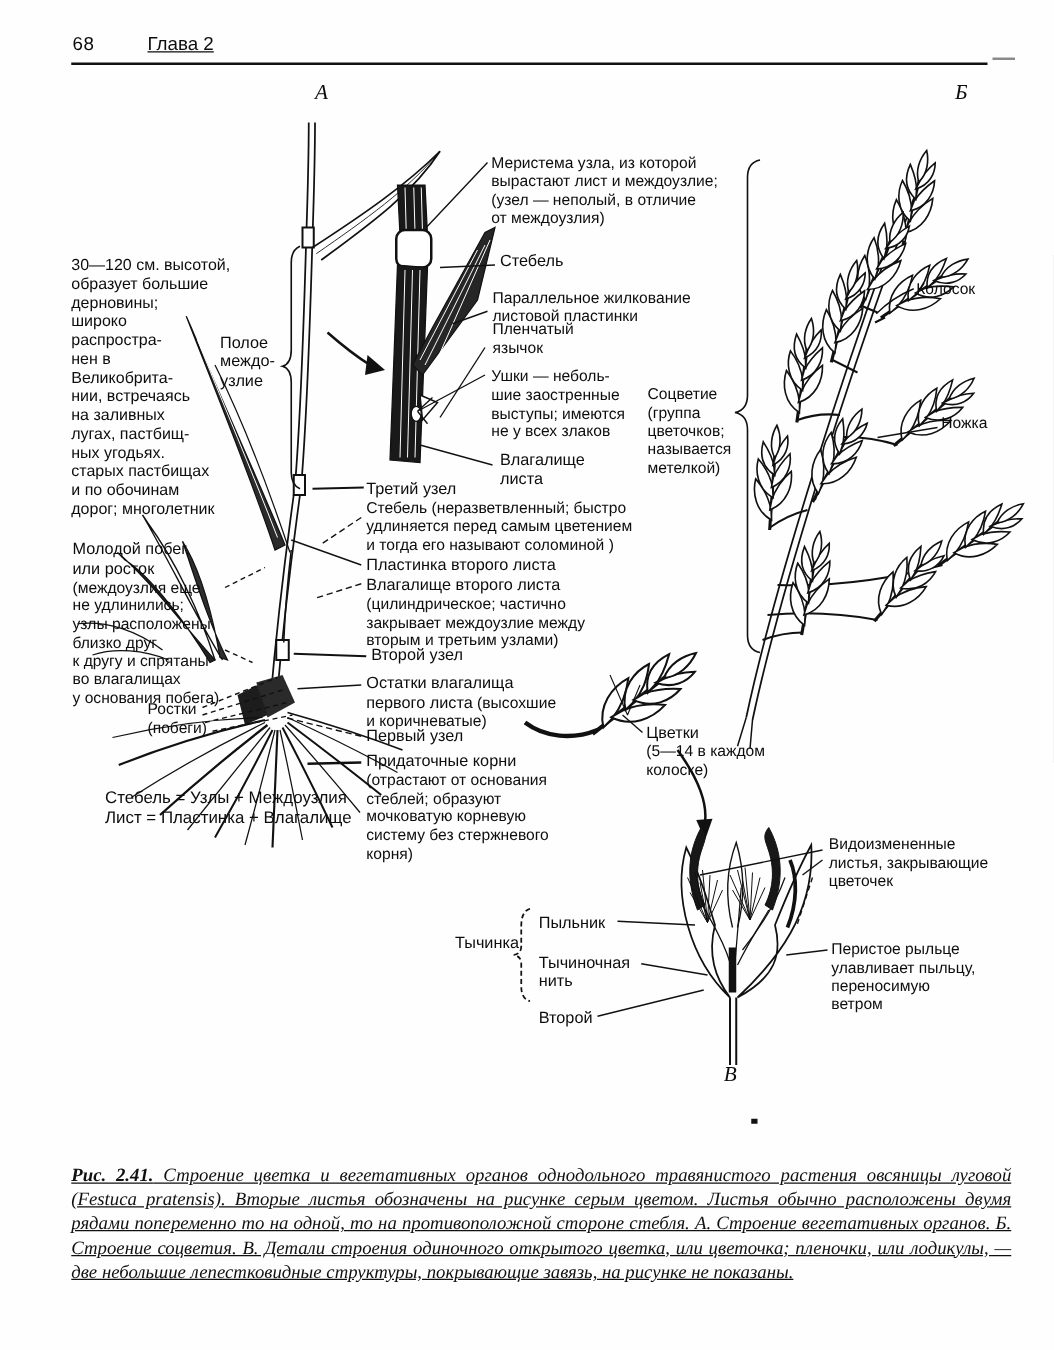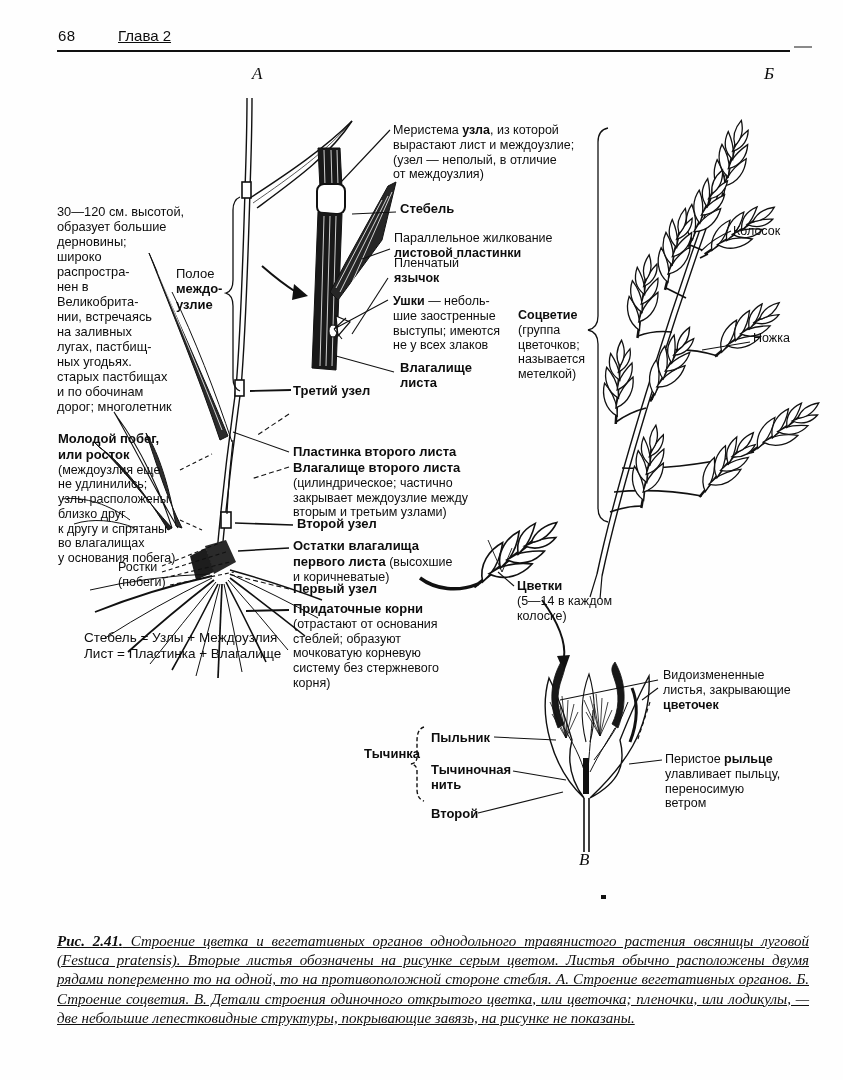--- a/index.html
+++ b/index.html
@@ -4,21 +4,21 @@
 <style>
   html,body{margin:0;padding:0;background:#e8e8e8;}
   .page{position:relative;width:843px;height:1080px;background:#fefefe;overflow:hidden;
         font-family:"Liberation Sans",sans-serif;color:#0d0d0d;margin:0 auto;}
   .hdr-num{position:absolute;left:58px;top:27px;font-size:15px;letter-spacing:.5px;}
   .hdr-ch{position:absolute;left:118px;top:27px;font-size:15px;text-decoration:underline;}
   .hdr-rule{position:absolute;left:57px;top:50px;width:733px;height:2px;background:#111;}
   .hdr-dash{position:absolute;left:794px;top:46px;width:18px;height:2px;background:#8a8a8a;}
   .figletter{position:absolute;font:italic 17px "Liberation Serif",serif;}
   .lbl{position:absolute;font:12.5px/1.18 "Liberation Sans",sans-serif;white-space:pre-line;color:#0d0d0d;}
-  .lbl b{font-weight:700;}
+  .lbl b{font-weight:400;}
   .f13{font-size:13px;}
   .art{position:absolute;left:0;top:0;width:843px;height:1080px;}
   .caption{position:absolute;left:57px;top:932px;width:752px;
            font:italic 15px/1.28 "Liberation Serif",serif;text-align:justify;color:#101010;text-decoration:underline;}
   .caption b{font-weight:700;}
   .dot{position:absolute;width:5px;height:4px;background:#111;}
 </style>
 </head>
 <body>
 
@@ -260,20 +260,23 @@
   <div class="lbl" style="left:393px;top:294px"><b>Ушки</b><span> — неболь-
 шие заостренные
 выступы; имеются
 не у всех злаков</span></div>
 
   <div class="lbl f13" style="left:400px;top:360px"><b>Влагалище
 листа</b></div>
 
   <div class="lbl f13" style="left:293px;top:383px"><b>Третий узел</b></div>
 
+  <div class="lbl" style="left:293px;top:399px"><b>Стебель</b><span> (неразветвленный; быстро
+удлиняется перед самым цветением
+и тогда его называют  </span><b>соломиной</b><span> )</span></div>
 
   <div class="lbl f13" style="left:293px;top:444px"><b>Пластинка второго листа</b></div>
 
   <div class="lbl" style="left:293px;top:460px"><b class="f13">Влагалище второго листа</b><span>
 (цилиндрическое; частично
 закрывает междоузлие между
 вторым и третьим узлами)</span></div>
 
   <div class="lbl f13" style="left:297px;top:516px"><b>Второй узел</b></div>
 

